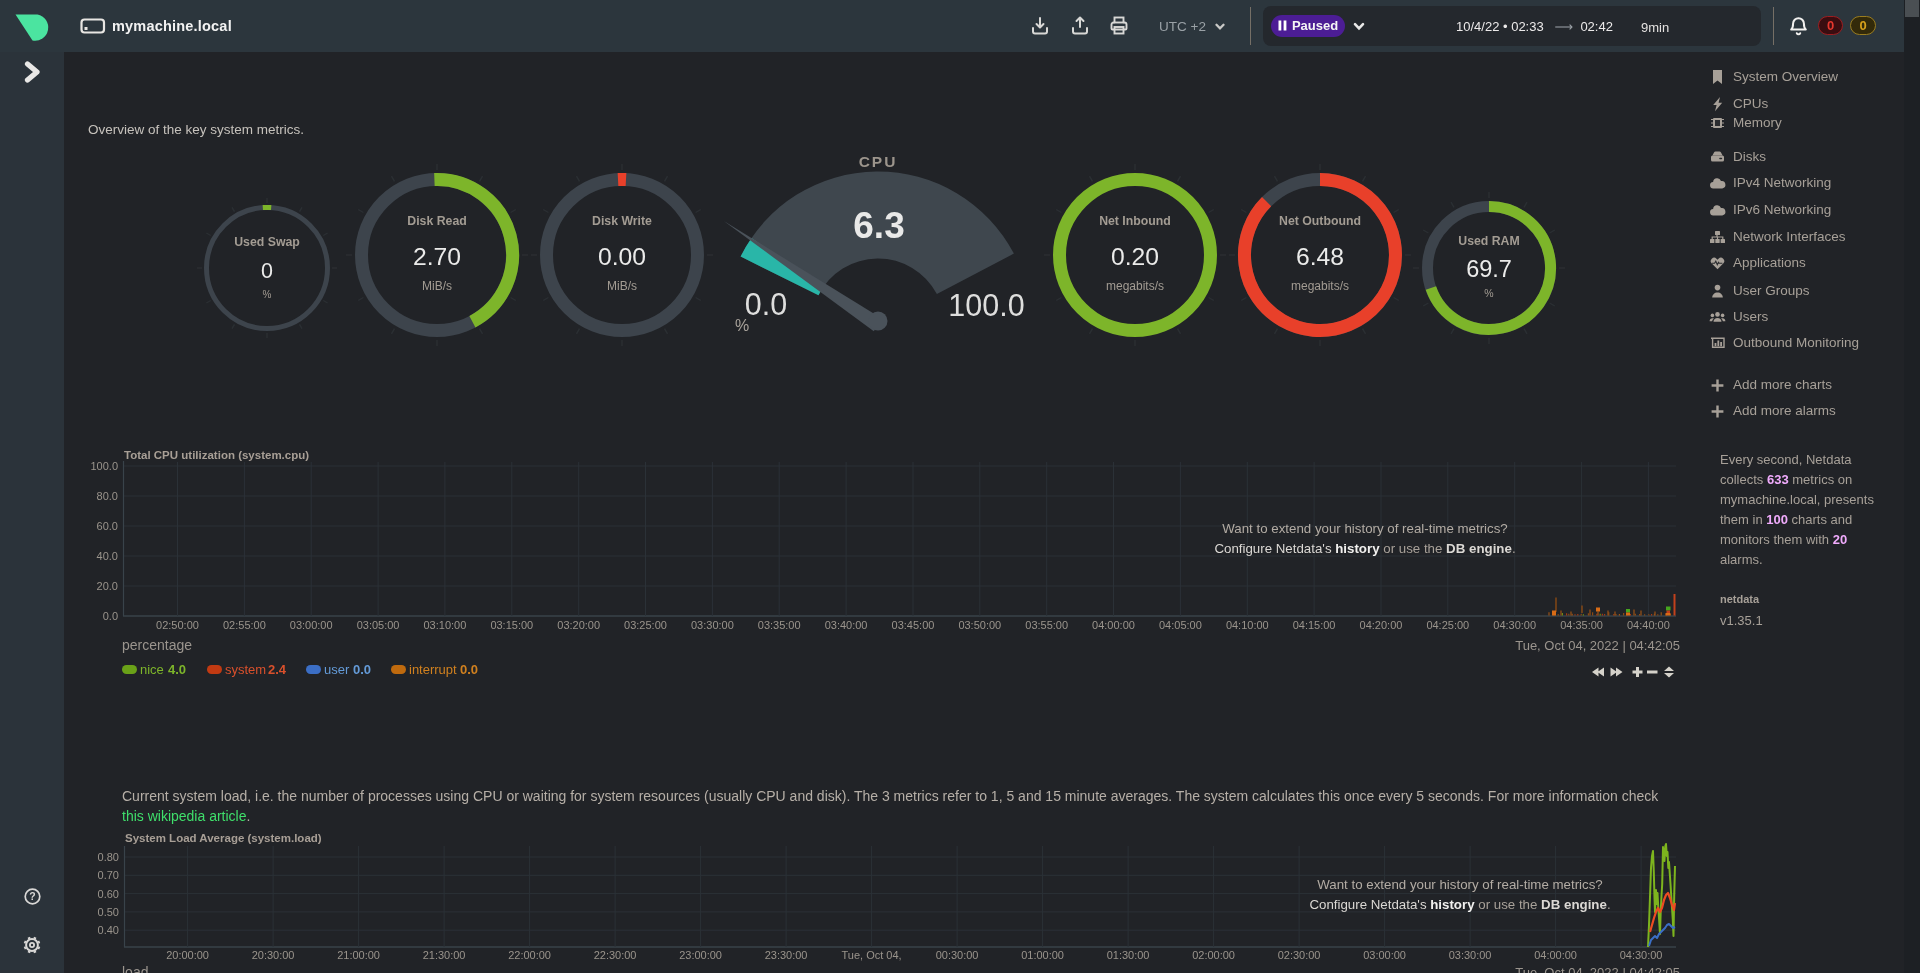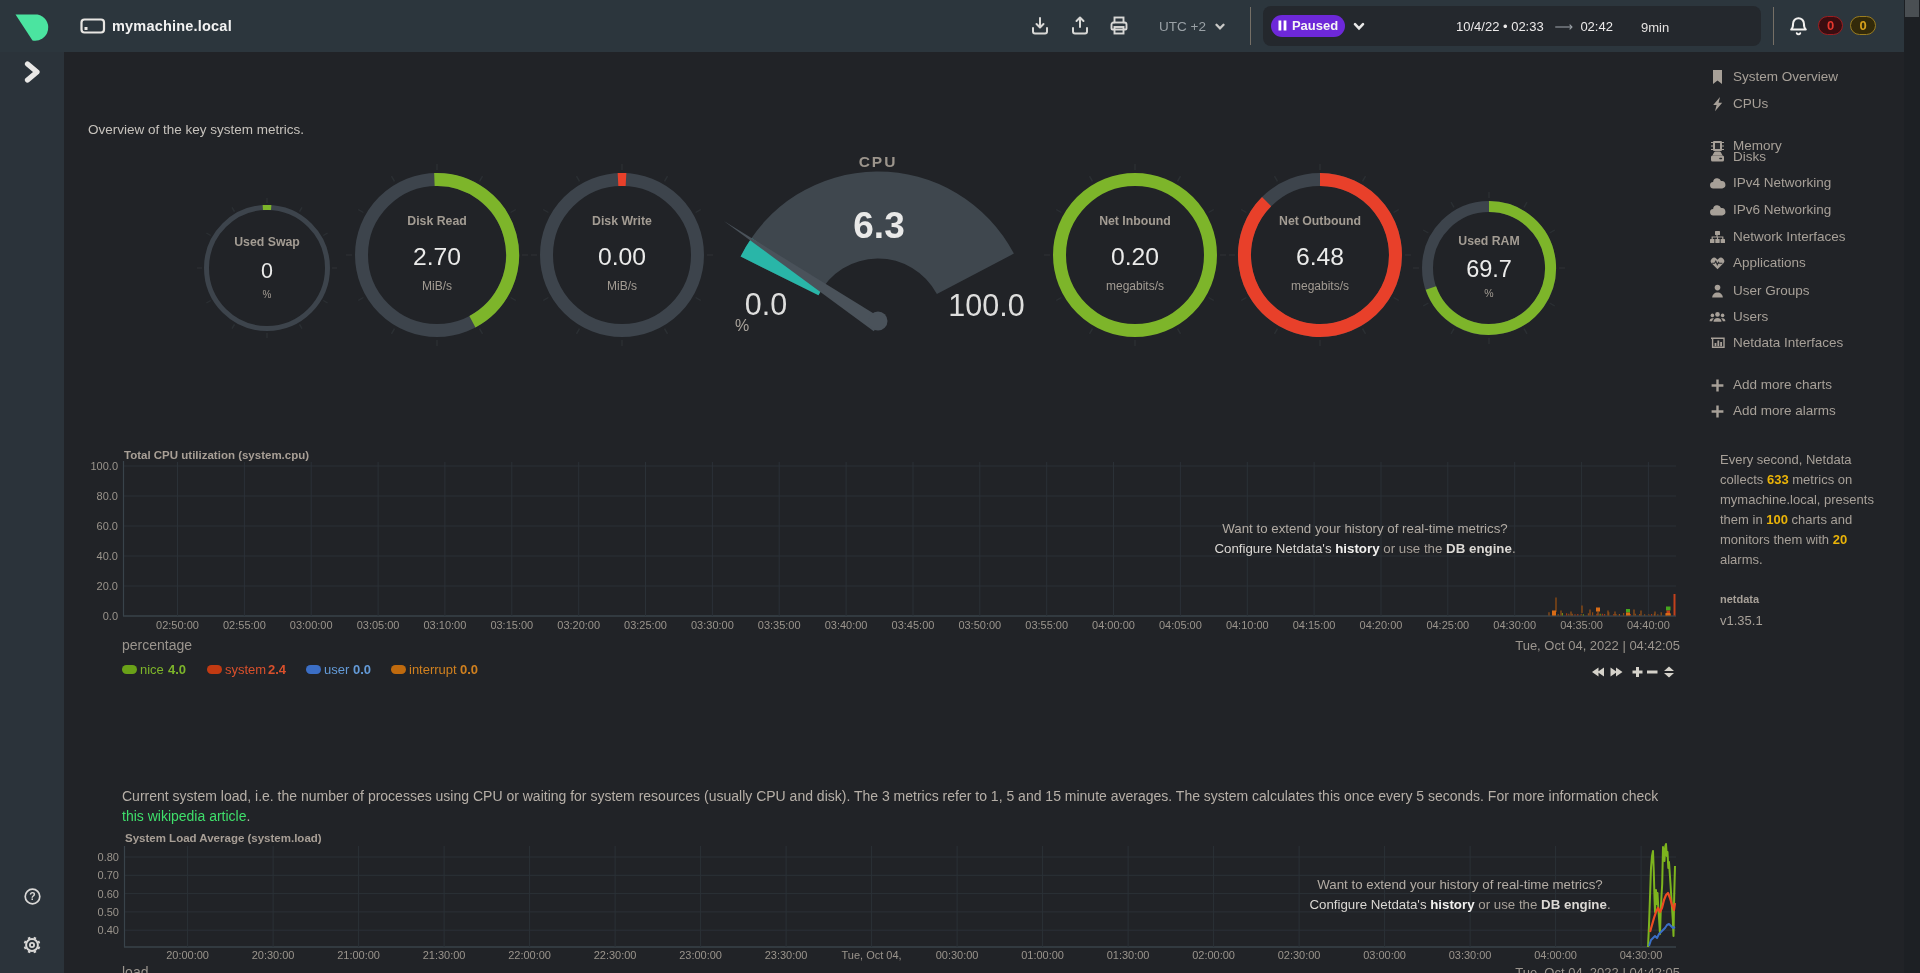--- a/index.html
+++ b/index.html
@@ -4,36 +4,36 @@
 *{margin:0;padding:0;box-sizing:border-box}
 html,body{background:#212327}
 #app{position:relative;width:1920px;height:973px;overflow:hidden;background:#212327;
   font-family:"Liberation Sans",sans-serif;}
 .abs{position:absolute}
 #topbar{position:absolute;left:0;top:0;width:1920px;height:52px;background:#2c363d}
 #leftbar{position:absolute;left:0;top:52px;width:64px;height:921px;background:#2b333a}
 #host{position:absolute;left:112px;top:18px;font-size:14.5px;font-weight:bold;color:#f2f2f2;letter-spacing:.2px}
 .tbtxt{position:absolute;color:#9aa1a6;font-size:13.5px}
 #timepanel{position:absolute;left:1263px;top:6px;width:498px;height:40px;background:#24282d;border-radius:8px}
-#pill{position:absolute;left:1271px;top:15px;width:74px;height:22px;background:#6d28d9;border-radius:11px;
+#pill{position:absolute;left:1271px;top:15px;width:74px;height:22px;background:#4c1d95;border-radius:11px;
   color:#f5f5f5;font-size:13px;font-weight:bold;text-align:center;line-height:22px}
 #pill svg{vertical-align:-1px;margin-right:5px}
 .vdiv{position:absolute;top:7px;width:1px;height:38px;background:#756f66}
 #dates{position:absolute;left:1456px;top:19px;font-size:13px;font-weight:normal;color:#eceaea;white-space:nowrap}
 #ninemin{position:absolute;left:1641px;top:19.5px;font-size:13px;color:#e4e2e0}
 .badge{position:absolute;top:16px;height:19px;border-radius:10px;font-size:13px;font-weight:bold;text-align:center;line-height:17px}
 #mainsvg{position:absolute;left:0;top:0}
 #ovw{position:absolute;left:88px;top:122px;font-size:13.5px;color:#c6c2bc}
 .desc{position:absolute;font-size:14px;color:#b6afa7;line-height:20.5px}
 .desc a{color:#3fdf6b;text-decoration:none}
 #menu .mi{position:absolute;left:1709px;height:26px;display:flex;align-items:flex-start;white-space:nowrap}
 #menu .mic{width:17px;height:16px;margin-right:7px;display:inline-block}
 #menu .mit{color:#a7a098;font-size:13.5px}
 #para{position:absolute;left:1720px;top:450px;width:190px;font-size:13px;line-height:20px;color:#a7a098}
-#para b{color:#eab308;font-weight:bold}
+#para b{color:#f0abfc;font-weight:bold}
 #scroll{position:absolute;left:1904px;top:0;width:16px;height:973px;background:#1d2024}
 #thumb{position:absolute;left:1905px;top:0;width:14px;height:17px;background:#4a4f53}
 </style></head>
 <body>
 <div id="app">
 <div id="topbar"></div>
 <div id="leftbar"></div>
 
 <svg class="abs" style="left:0;top:0" width="64" height="52">
 <path d="M15.5 14.5 L37.5 14.5 A13.2 13.2 0 0 1 32.5 40.5 Z" fill="#4be4a0"></path>
@@ -419,21 +419,21 @@
             <path d="M4 1h9v14l-4.5-3.6L4 15z"></path>
           </svg></span>
         <span class="mit">System Overview</span>
       </div>
       <div class="mi" style="top:95.9px">
         <span class="mic"><svg width="17" height="16" viewBox="0 0 17 16" fill="#a7a098">
             <path d="M11 1 4.2 9h3.4L6 15.2 13.2 6.8H9.6z"></path>
           </svg></span>
         <span class="mit">CPUs</span>
       </div>
-      <div class="mi" style="top:138px">
+      <div class="mi" style="top:115px">
         <span class="mic"><svg width="17" height="16" viewBox="0 0 17 16" fill="#a7a098">
             <rect x="4" y="3" width="9" height="10" rx="1"></rect>
             <rect x="6" y="5" width="5" height="6" fill="#2a2b2e"></rect>
             <g stroke="#a7a098" stroke-width="1.2">
               <line x1="2" y1="4.5" x2="4" y2="4.5"></line>
               <line x1="2" y1="8" x2="4" y2="8"></line>
               <line x1="2" y1="11.5" x2="4" y2="11.5"></line>
               <line x1="13" y1="4.5" x2="15" y2="4.5"></line>
               <line x1="13" y1="8" x2="15" y2="8"></line>
               <line x1="13" y1="11.5" x2="15" y2="11.5"></line>
@@ -496,21 +496,21 @@
           </svg></span>
         <span class="mit">Users</span>
       </div>
       <div class="mi" style="top:335.3px">
         <span class="mic"><svg width="17" height="16" viewBox="0 0 17 16" fill="#a7a098">
             <path d="M2 3.3h1.6v9h11.4V3.3z" fill="none" stroke="#a7a098" stroke-width="1.4"></path>
             <rect x="5.6" y="8" width="1.8" height="3.2"></rect>
             <rect x="8.4" y="5.5" width="1.8" height="5.7"></rect>
             <rect x="11.2" y="7" width="1.8" height="4.2"></rect>
           </svg></span>
-        <span class="mit">Netdata Interfaces</span>
+        <span class="mit">Outbound Monitoring</span>
       </div>
       <div class="mi" style="top:377px">
         <span class="mic"><svg width="17" height="16" viewBox="0 0 17 16" fill="#a7a098">
             <path d="M7.3 2.6h2.4v4.7h4.7v2.4H9.7v4.7H7.3V9.7H2.6V7.3h4.7z"></path>
           </svg></span>
         <span class="mit">Add more charts</span>
       </div>
       <div class="mi" style="top:403px">
         <span class="mic"><svg width="17" height="16" viewBox="0 0 17 16" fill="#a7a098">
             <path d="M7.3 2.6h2.4v4.7h4.7v2.4H9.7v4.7H7.3V9.7H2.6V7.3h4.7z"></path>

